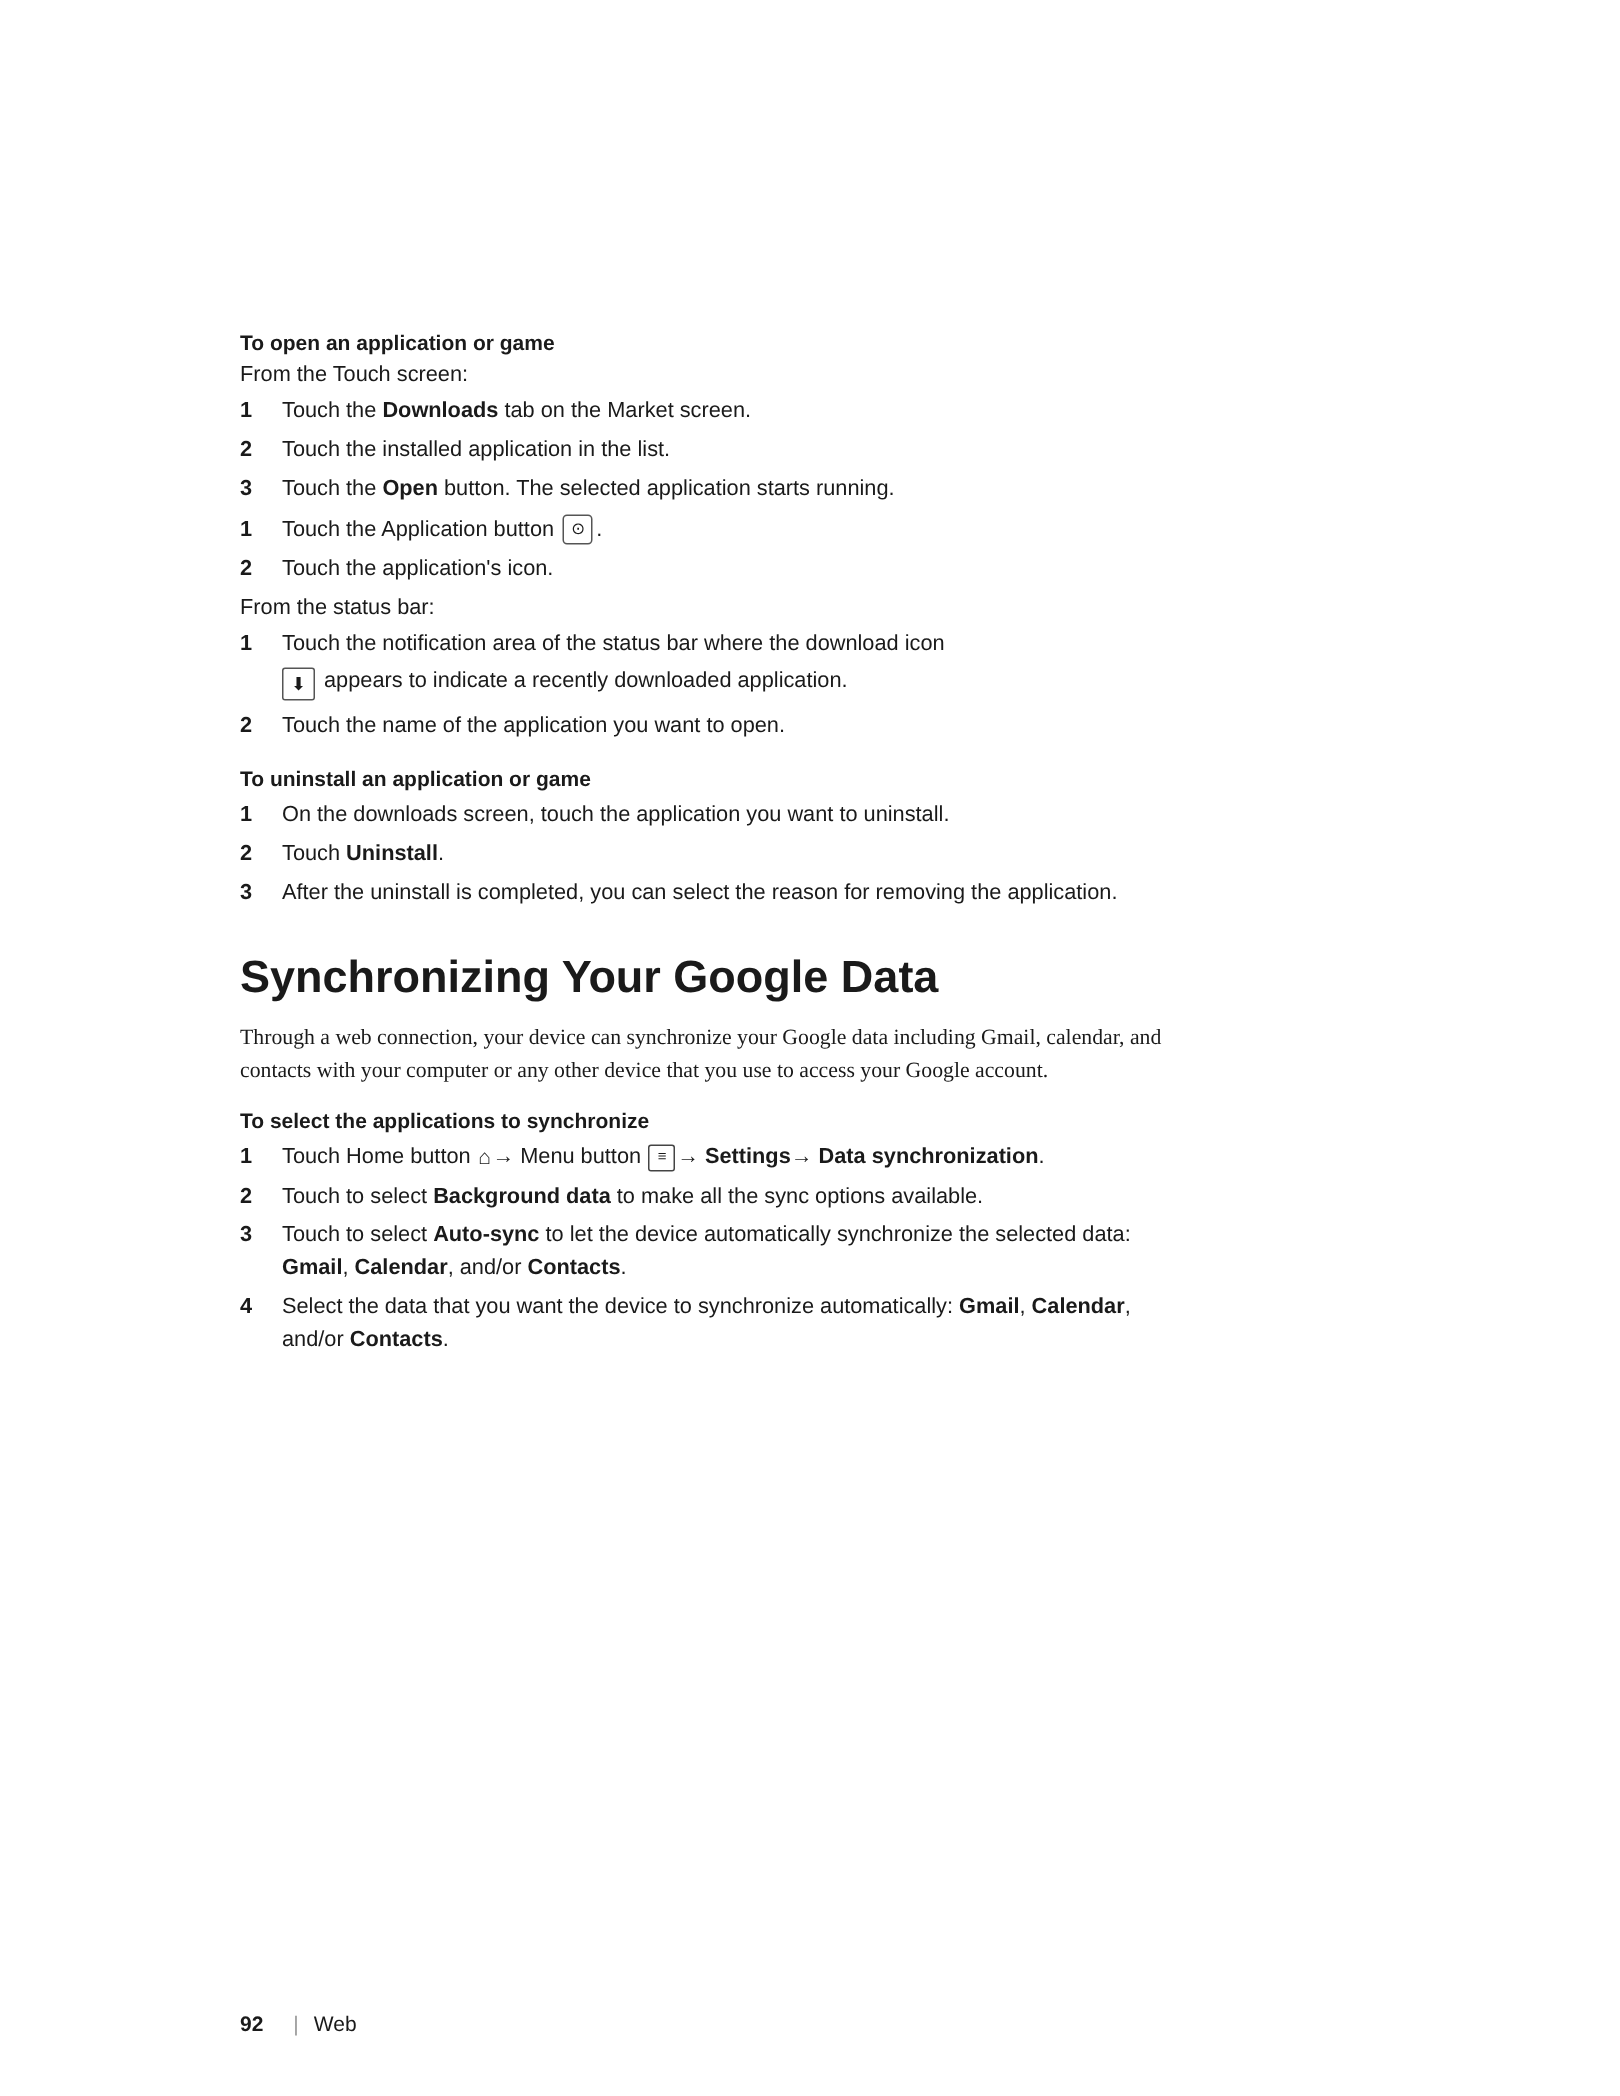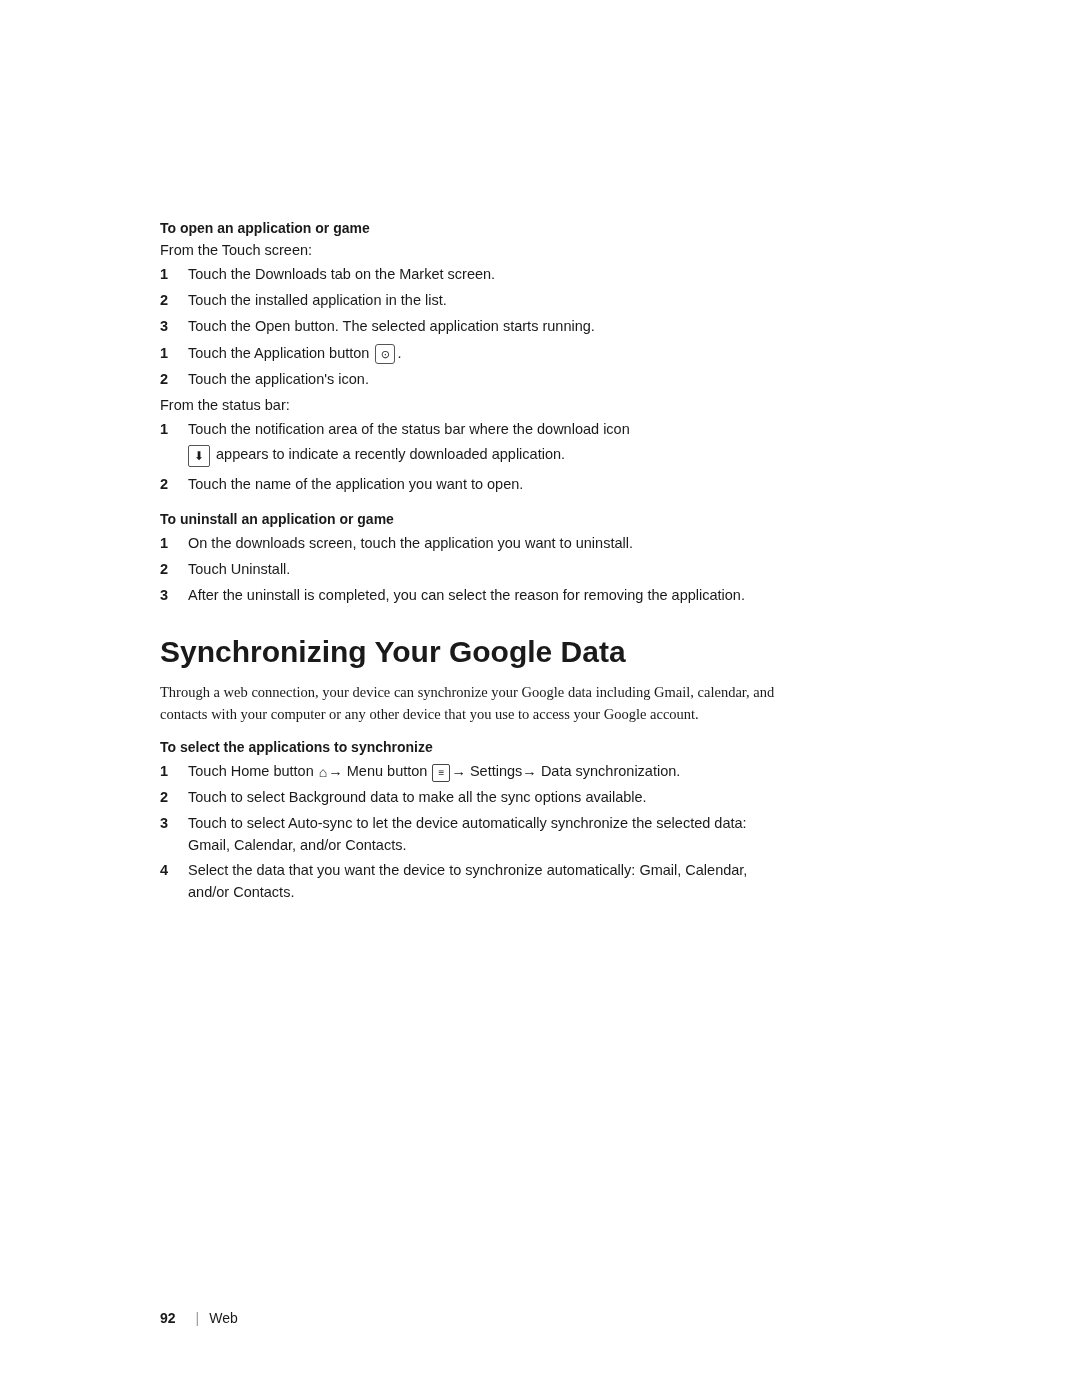--- a/index.html
+++ b/index.html
@@ -59,21 +59,21 @@
       font-weight: bold;
       font-family: Arial, Helvetica, sans-serif;
       font-size: 14.5px;
     }
 
     .numbered-list li .content {
       flex: 1;
     }
 
     .bold-text {
-      font-weight: normal;
+      font-weight: bold;
     }
 
     .inline-icon {
       display: inline-flex;
       align-items: center;
       justify-content: center;
       width: 20px;
       height: 20px;
       border: 1.5px solid #555;
       border-radius: 3px;
@@ -120,21 +120,21 @@
 
     .body-paragraph {
       font-family: Liberation Serif, serif;
       font-size: 14.5px;
       line-height: 1.55;
       margin-bottom: 14px;
     }
 
     .footer {
       position: absolute;
-      bottom: 71px;
+      bottom: 40px;
       left: 160px;
       right: 160px;
       display: flex;
       align-items: center;
       font-family: Arial, Helvetica, sans-serif;
       font-size: 14px;
       color: #1a1a1a;
     }
 
     .footer-page-num {

